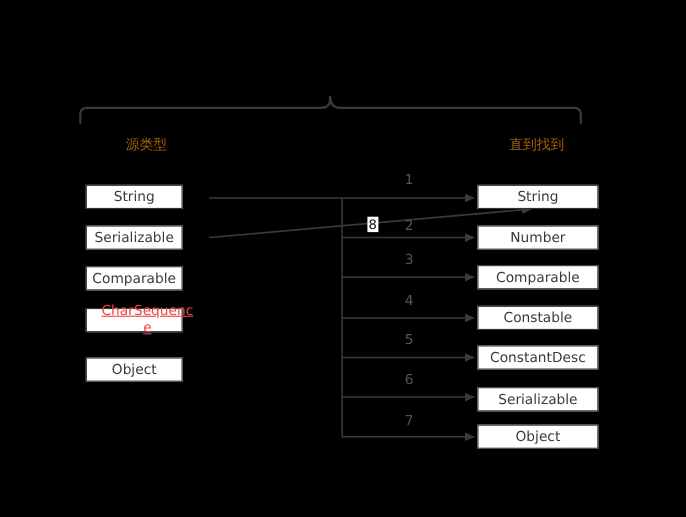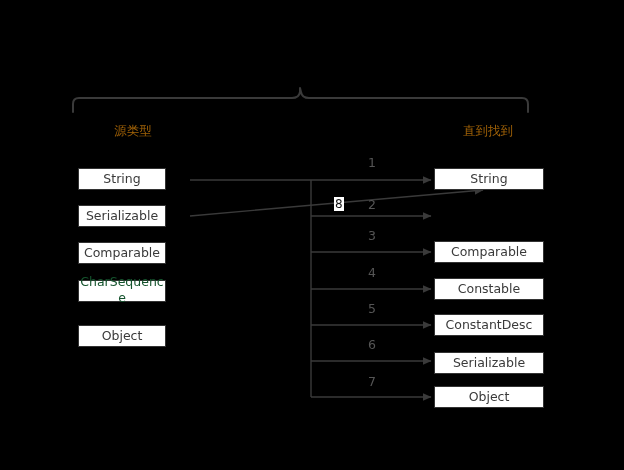--- a/index.html
+++ b/index.html
@@ -69,25 +69,26 @@
   .type-box.left  { left: 78px;  width: 88px; height: 22px; }
   .type-box.right { left: 434px; width: 110px; height: 22px; }
   .type-box .boxlabel {
     display: block;
     width: 100%;
     word-break: break-all;
   }
   
   .type-box.overflow .boxlabel {
     position: absolute;
-    left: 0;
+    left: 12px;
     top: -7px;
     width: 100%;
     line-height: 16px;
-    color: #14532d;
+    color: #ef4444;
+    text-decoration: underline;
   }
 
   
   .wires {
     position: absolute;
     left: 0;
     top: 0;
     width: 624px;
     height: 470px;
     pointer-events: none;
@@ -161,20 +162,23 @@
   <div class="type-box left overflow" style="top:280px">
     <span class="boxlabel">CharSequence</span>
   </div>
   <div class="type-box left" style="top:325px">
     <span class="boxlabel">Object</span>
   </div>
 
   <div class="type-box right" style="top:168px">
     <span class="boxlabel">String</span>
   </div>
+  <div class="type-box right" style="top:205px">
+    <span class="boxlabel">Number</span>
+  </div>
   <div class="type-box right" style="top:241px">
     <span class="boxlabel">Comparable</span>
   </div>
   <div class="type-box right" style="top:278px">
     <span class="boxlabel">Constable</span>
   </div>
   <div class="type-box right" style="top:314px">
     <span class="boxlabel">ConstantDesc</span>
   </div>
   <div class="type-box right" style="top:352px">

